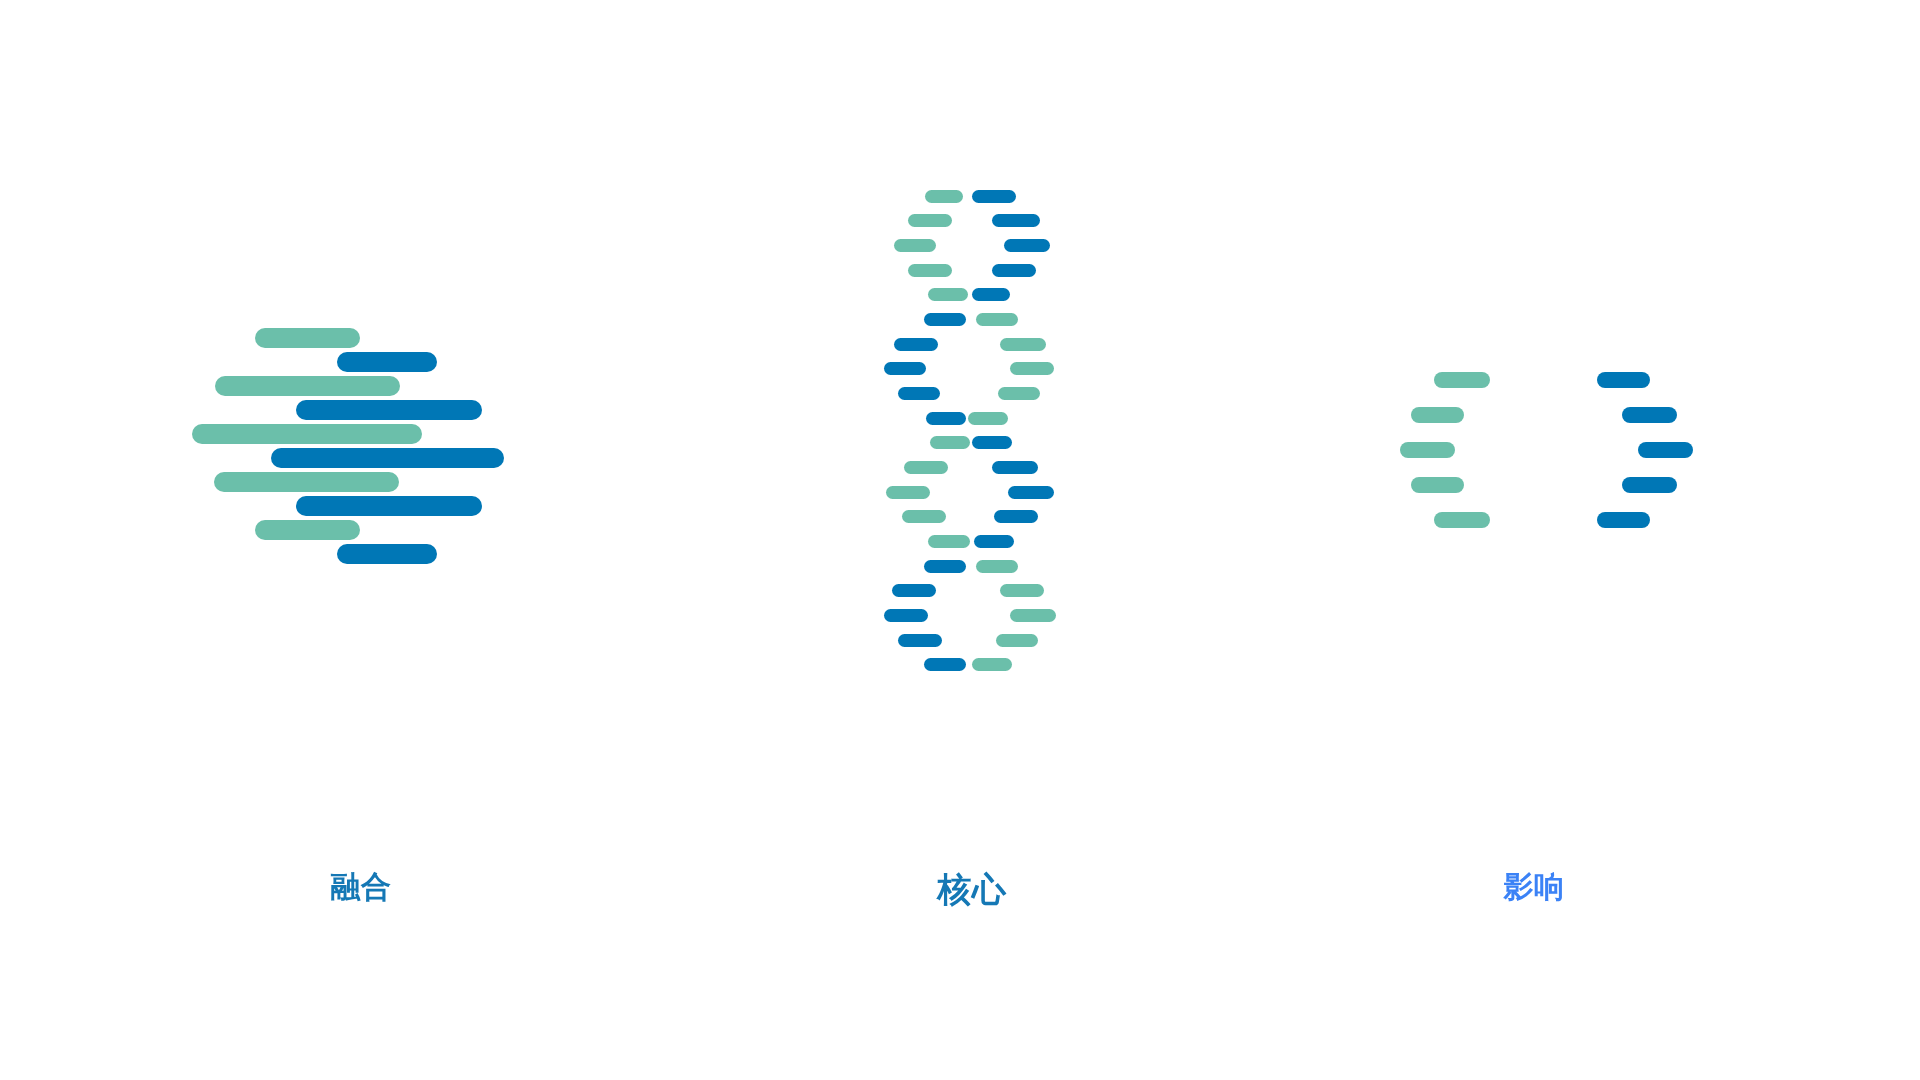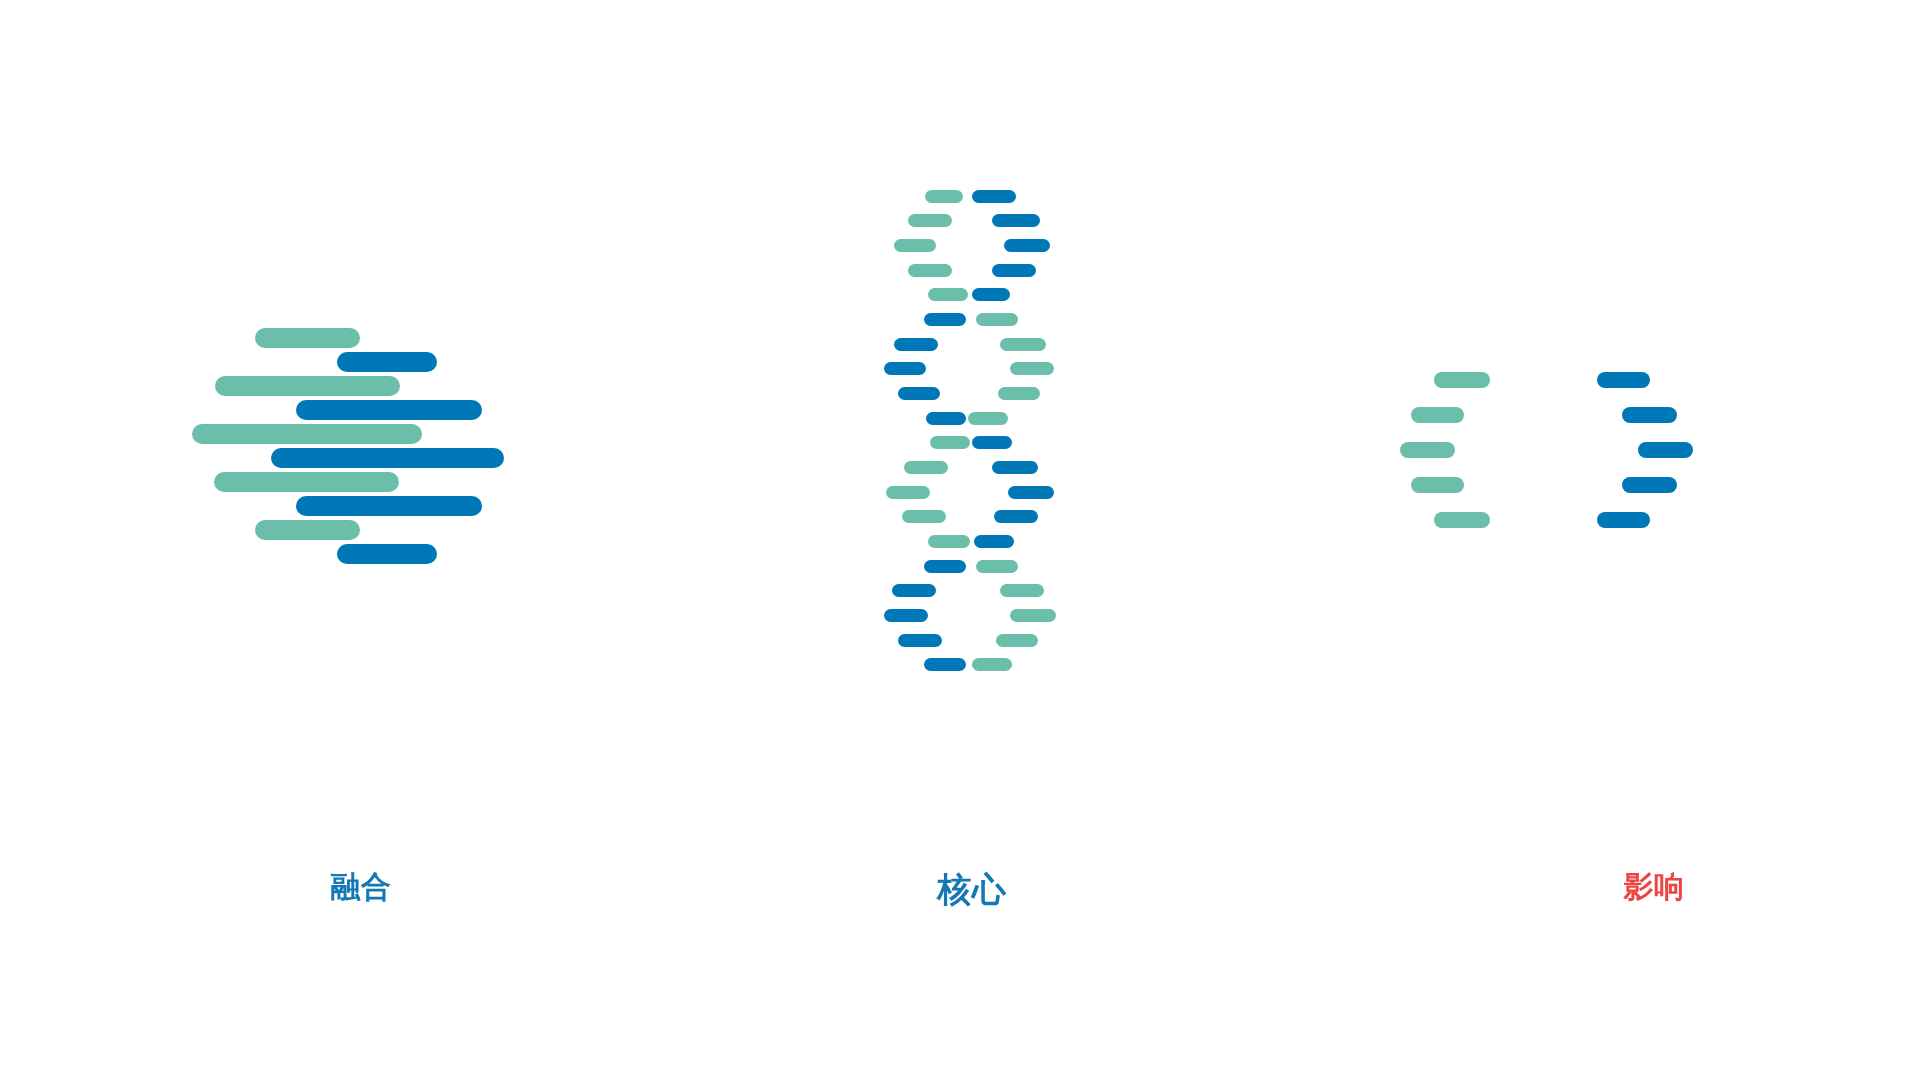--- a/index.html
+++ b/index.html
@@ -112,14 +112,14 @@
       <div class="bar" style="left: 1411px; top: 407px; width: 53px; height: 16px; background: rgb(107, 191, 170);"></div>
       <div class="bar" style="left: 1400px; top: 442px; width: 55px; height: 16px; background: rgb(107, 191, 170);"></div>
       <div class="bar" style="left: 1411px; top: 477px; width: 53px; height: 16px; background: rgb(107, 191, 170);"></div>
       <div class="bar" style="left: 1434px; top: 512px; width: 56px; height: 16px; background: rgb(107, 191, 170);"></div>
       <div class="bar" style="left: 1597px; top: 372px; width: 53px; height: 16px; background: rgb(0, 119, 182);"></div>
       <div class="bar" style="left: 1622px; top: 407px; width: 55px; height: 16px; background: rgb(0, 119, 182);"></div>
       <div class="bar" style="left: 1638px; top: 442px; width: 55px; height: 16px; background: rgb(0, 119, 182);"></div>
       <div class="bar" style="left: 1622px; top: 477px; width: 55px; height: 16px; background: rgb(0, 119, 182);"></div>
       <div class="bar" style="left: 1597px; top: 512px; width: 53px; height: 16px; background: rgb(0, 119, 182);"></div>
     </div>
-    <div class="label" style="left: 1654px; top: 872px; color: #ef4444; font-size: 30px; font-weight: bold;">影响</div>
+    <div class="label" style="left: 1534px; top: 872px; color: #3b82f6; font-size: 30px; font-weight: bold;">影响</div>
   </div>
 
 </body></html>

